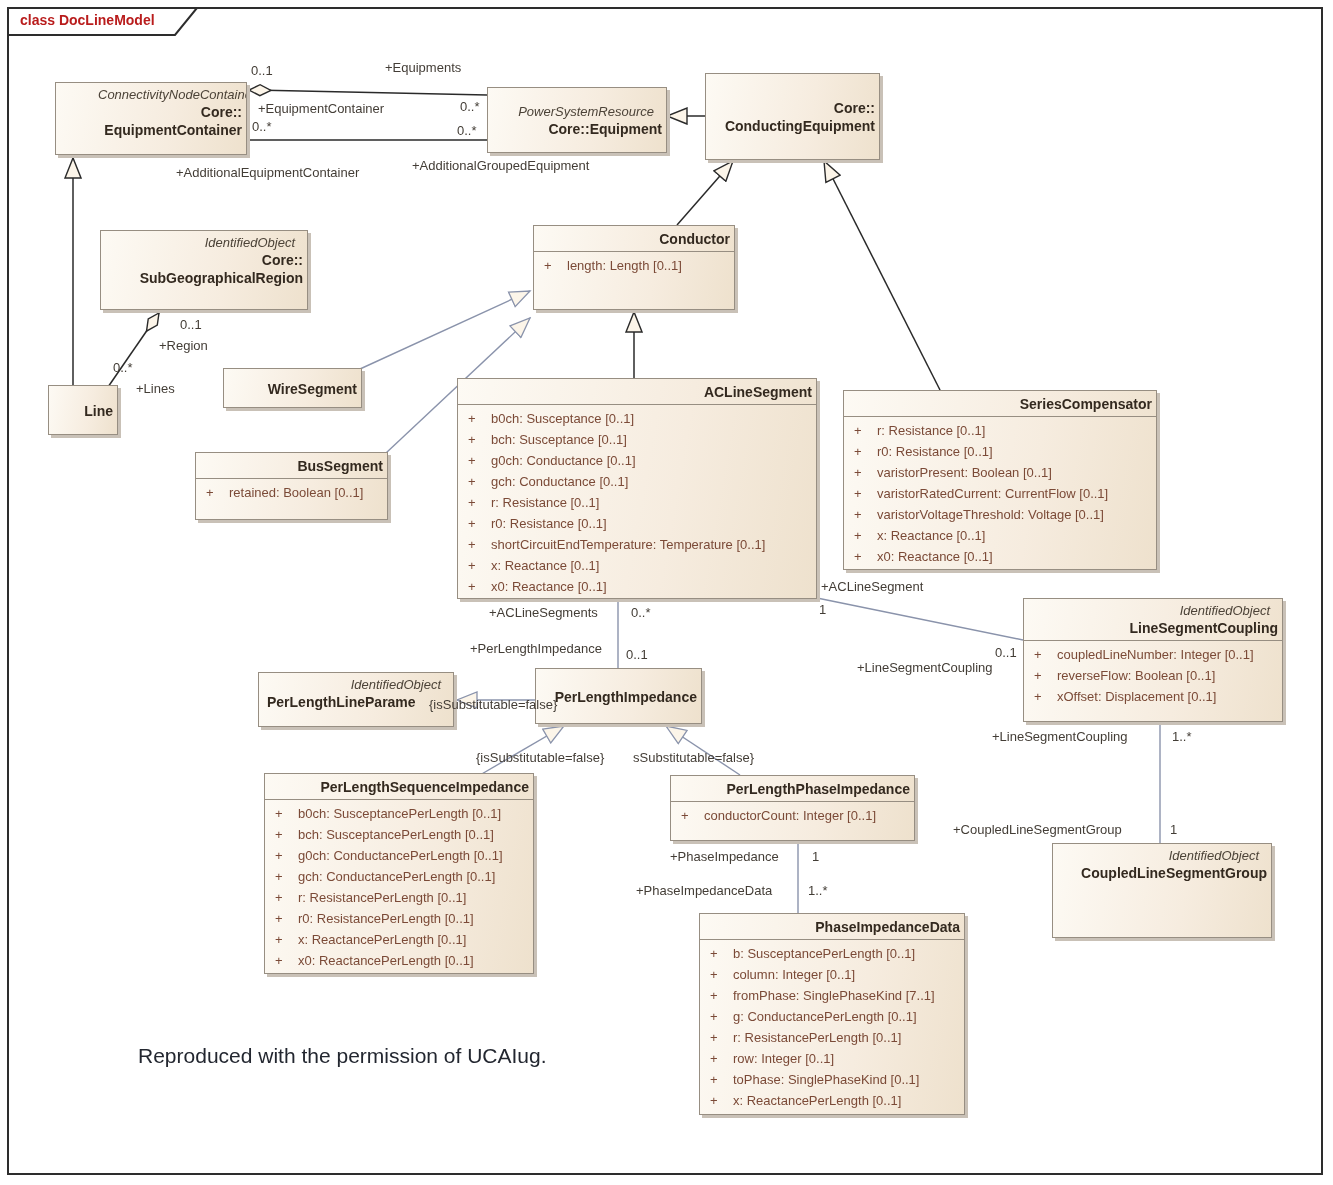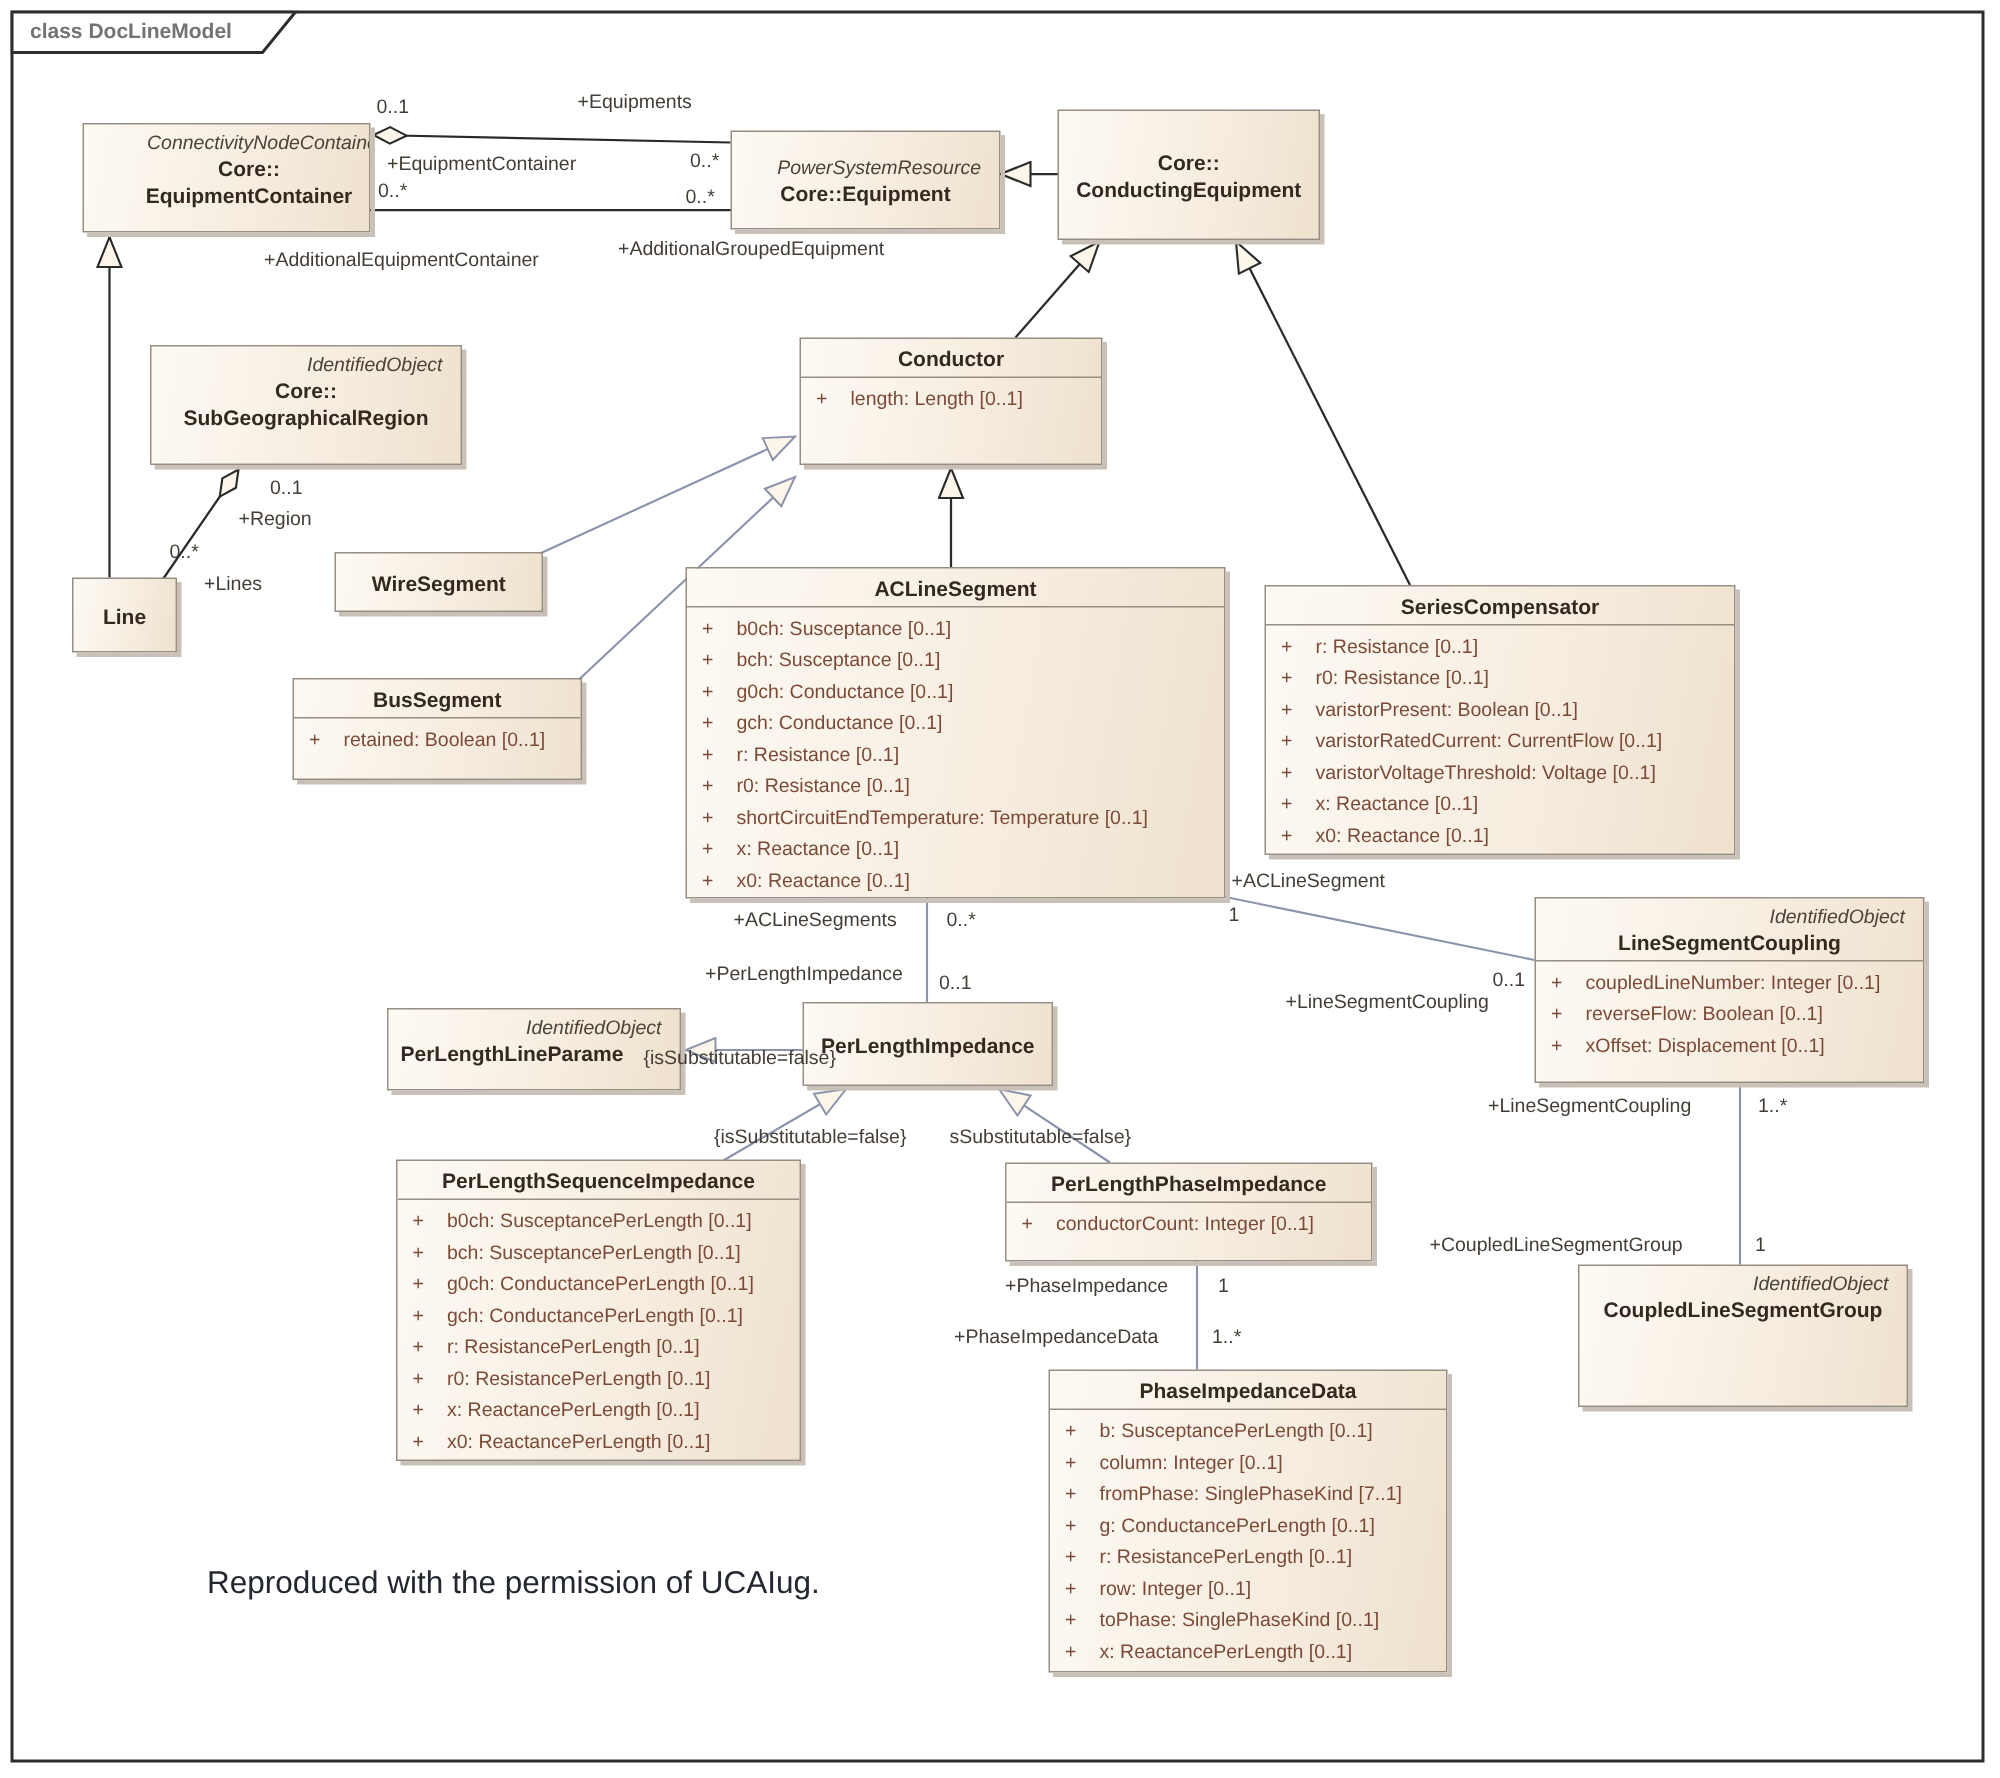--- a/index.html
+++ b/index.html
@@ -1,29 +1,29 @@
 <!DOCTYPE html>
 <html><head>
 <meta charset="utf-8">
 <style>
   html,body{margin:0;padding:0;background:#fff;}
   .canvas{position:relative;width:1333px;height:1185px;background:#ffffff;
     font-family:"Liberation Sans",sans-serif;overflow:hidden;}
   .frame{position:absolute;left:7px;top:7px;width:1316px;height:1168px;
     border:2px solid #2d2d2d;z-index:0;box-sizing:border-box;}
   .tab{position:absolute;left:7px;top:7px;width:196px;height:30px;z-index:4;}
-  .tab-label{position:absolute;left:13px;top:5px;font-size:14px;font-weight:bold;color:#737373;white-space:nowrap;}
+  .tab-label{position:absolute;left:13px;top:5px;font-size:14px;font-weight:bold;color:#b91c1c;white-space:nowrap;}
   .wires{position:absolute;left:0;top:0;z-index:1;}
   .uml-box{position:absolute;z-index:2;box-sizing:border-box;border:1px solid #978e82;
     background:linear-gradient(100deg,#fdfaf4 0%,#f6ecdf 60%,#eee1cd 100%);
     box-shadow:3px 3px 0 #c9c1b7;display:flex;flex-direction:column;overflow:hidden;}
   .uml-box.center{justify-content:center;}
   .hdr{flex:none;padding:4px 4px 3px;}
   .stereo{font-style:italic;font-size:13px;color:#4c4338;text-align:right;padding:0 8px;line-height:16px;white-space:nowrap;}
-  .title{font-weight:bold;font-size:14px;color:#33291f;text-align:center;white-space:pre-line;line-height:18px;}
+  .title{font-weight:bold;font-size:14px;color:#33291f;text-align:right;white-space:pre-line;line-height:18px;}
   .title.clip-left{text-align:left;white-space:nowrap;overflow:hidden;padding-left:4px;}
   .attrs{flex:1;border-top:1px solid #978e82;padding:3px 4px 0 10px;}
   .attr-row{display:flex;font-size:13px;color:#7b4a37;line-height:21px;white-space:nowrap;overflow:hidden;}
   .attr-row .plus{width:23px;flex:none;}
   .uml-box.enum{background:linear-gradient(100deg,#e3f7d4 0%,#d5f1c2 60%,#c8ebb2 100%);border-color:#93a687;}
   .enum .stereo-center{font-size:13px;color:#2c3a22;text-align:center;line-height:17px;}
   .enum .title{color:#2c3a22;}
   .enum .lit-hdr{font-style:italic;font-size:13px;color:#4c4338;text-align:center;margin:6px 0 4px;}
   .literal-row{font-size:13px;color:#6f5136;padding-left:34px;line-height:21px;}
   .clabel{position:absolute;z-index:3;font-size:13px;color:#433d36;white-space:nowrap;}

